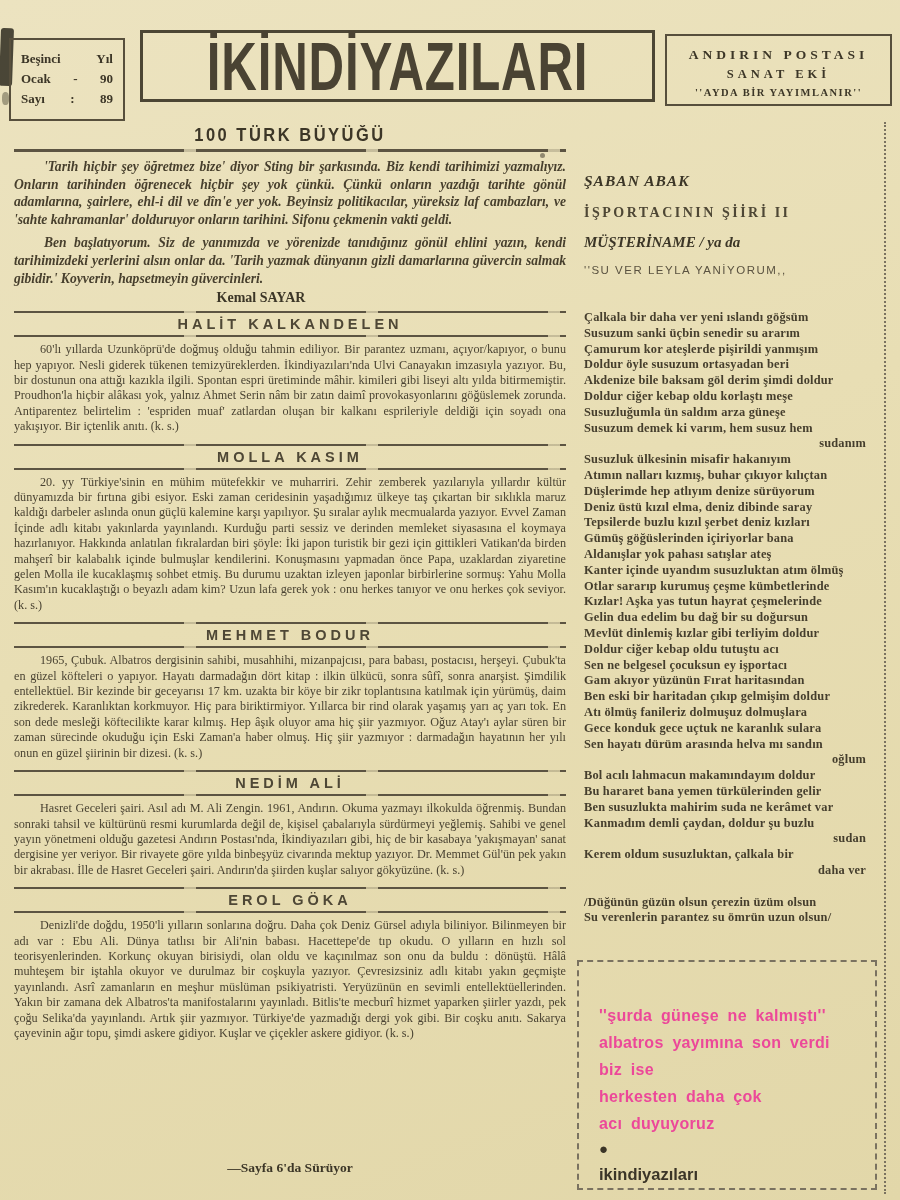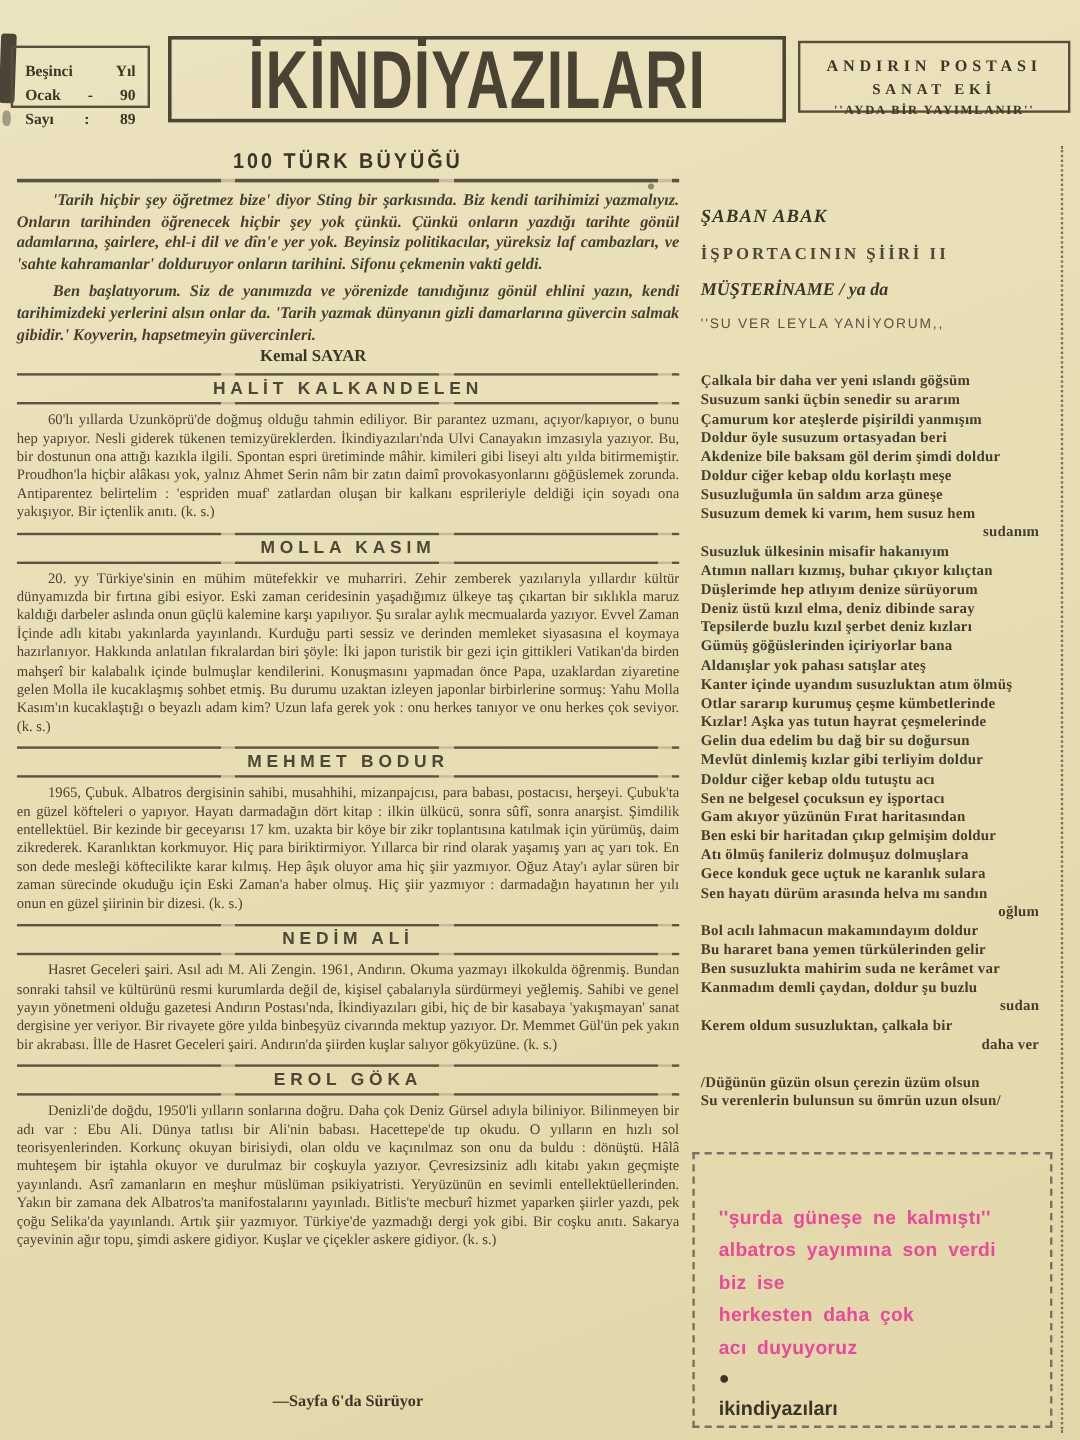--- a/index.html
+++ b/index.html
@@ -9,25 +9,25 @@
   body{
     width:900px;height:1200px;position:relative;overflow:hidden;
     background:linear-gradient(160deg,#ece3c0 0%,var(--paper) 45%,#e2d7a9 100%);
     font-family:"Liberation Serif",serif;color:var(--ink);
   }
   
   .blob1{position:absolute;left:0;top:28px;width:13px;height:58px;background:#2e2a1e;border-radius:3px;transform:rotate(2deg);opacity:.85;}
   .blob2{position:absolute;left:2px;top:92px;width:7px;height:13px;background:#4a4433;border-radius:40%;opacity:.45;}
   .speck{position:absolute;left:540px;top:153px;width:5px;height:5px;background:#6a6250;border-radius:50%;opacity:.7;}
   
-  .issue-box{position:absolute;left:9px;top:38px;width:116px;height:52px;border:2px solid #574f3c;padding:9px 10px 0 10px;box-sizing:border-box;font-weight:bold;font-size:13px;color:var(--ink-dark);text-align:right;}
+  .issue-box{position:absolute;left:9px;top:38px;width:116px;height:83px;border:2px solid #574f3c;padding:9px 10px 0 10px;box-sizing:border-box;font-weight:bold;font-size:13px;color:var(--ink-dark);text-align:right;}
   .issue-row{display:flex;justify-content:space-between;line-height:20px;}
   .masthead-box{position:absolute;left:140px;top:30px;width:515px;height:72px;border:3px solid #4c4634;box-sizing:border-box;display:flex;align-items:center;justify-content:center;}
   .masthead{font-family:"Liberation Sans",sans-serif;font-weight:bold;font-size:60px;color:#4a4333;transform:scale(.82,1.14);letter-spacing:1px;white-space:nowrap;}
-  .publisher-box{position:absolute;left:665px;top:34px;width:227px;height:60px;border:2px solid #574f3c;box-sizing:border-box;text-align:center;padding-top:9px;color:var(--ink-dark);}
+  .publisher-box{position:absolute;left:665px;top:34px;width:227px;height:72px;border:2px solid #574f3c;box-sizing:border-box;text-align:center;padding-top:9px;color:var(--ink-dark);}
   .pub-name{font-size:13.5px;font-weight:bold;letter-spacing:4px;line-height:20px;}
   .pub-sub{font-size:12.5px;font-weight:bold;letter-spacing:4px;line-height:19px;}
   .pub-motto{font-size:10.5px;font-weight:bold;letter-spacing:1.5px;line-height:18px;}
   
   .left-col{position:absolute;left:14px;top:126px;width:552px;}
   .feature-heading{text-align:center;font-family:"Liberation Sans",sans-serif;font-weight:bold;font-size:16.5px;letter-spacing:2.5px;color:var(--ink-dark);margin:0 0 4px 0;transform:scaleY(1.08);}
   .rule{height:2px;background:repeating-linear-gradient(90deg,var(--rule) 0 170px,rgba(92,84,66,.25) 170px 182px);margin:2px 0;}
   .rule.thick{height:3px;}
   .intro p{font-weight:bold;font-style:italic;font-size:13.6px;line-height:17.6px;text-align:justify;text-indent:30px;margin:6px 0 0 0;color:#473f2d;}
   .intro-signature{text-align:center;font-weight:bold;font-size:14px;padding-right:58px;margin:3px 0 5px 0;color:var(--ink-dark);}
@@ -214,21 +214,21 @@
 
   <div class="poem-line right">sudan</div>
 
   <div class="poem-line">Kerem oldum susuzluktan, çalkala bir</div>
 
   <div class="poem-line right">daha ver</div>
 </div>
   <div class="poem-closing">
   <div class="poem-line">/Düğünün güzün olsun çerezin üzüm olsun</div>
 
-  <div class="poem-line">Su verenlerin bulunsun su ömrün uzun olsun/</div>
+  <div class="poem-line">Su verenlerin parantez su ömrün uzun olsun/</div>
 </div>
 </div>
 
 <div class="notice-box">
   <div>
   <div class="notice-line">''şurda güneşe ne kalmıştı''</div>
 
   <div class="notice-line">albatros yayımına son verdi</div>
 
   <div class="notice-line">biz ise</div>

